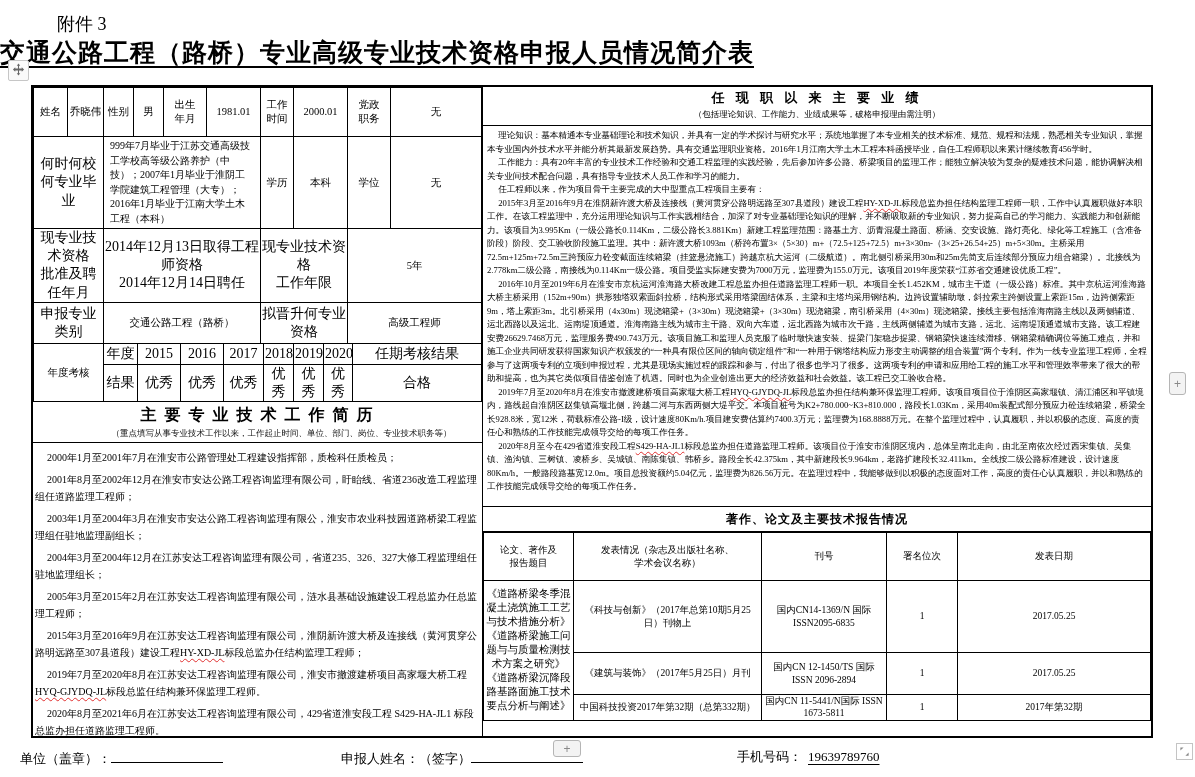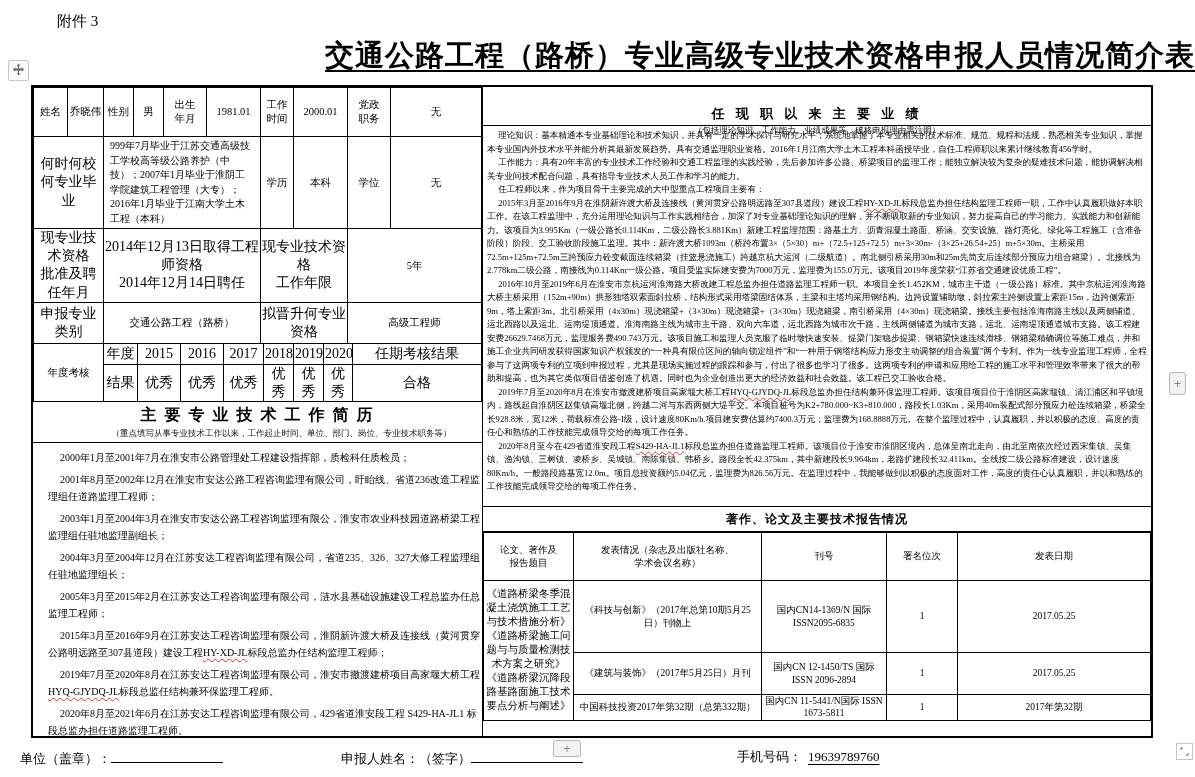--- a/index.html
+++ b/index.html
@@ -1,42 +1,42 @@
 <!DOCTYPE html>
 <html><head>
 <meta charset="utf-8">
 <style>
   html,body{margin:0;padding:0;background:#e8e8e8;}
   .page{position:relative;width:1195px;height:777px;background:#ffffff;overflow:hidden;
         font-family:"Liberation Serif",serif;color:#000;}
-  .attach{position:absolute;left:57px;top:12px;font-size:15px;}
-  .title{position:absolute;left:0;top:36px;width:100%;text-align:right;
-         font-size:29px;font-weight:bold;letter-spacing:1px;
+  .attach{position:absolute;left:57px;top:12px;font-size:18px;}
+  .title{position:absolute;left:0;top:36px;width:100%;text-align:left;
+         font-size:25px;font-weight:bold;letter-spacing:1px;
          text-decoration:underline;text-underline-offset:5px;}
   .move-handle{position:absolute;left:8px;top:60px;width:19px;height:19px;
          border:1px solid #c6c6c6;background:#fafafa;border-radius:2px;
          display:flex;align-items:center;justify-content:center;cursor:move;}
   .doc-table{position:absolute;left:31px;top:85px;width:1122px;height:653px;
          border:2px solid #000;display:flex;box-sizing:border-box;}
   .left-pane{width:450px;border-right:1px solid #000;box-sizing:border-box;
          display:flex;flex-direction:column;overflow:hidden;}
   .right-pane{flex:1;display:flex;flex-direction:column;overflow:hidden;}
   table{border-collapse:collapse;table-layout:fixed;width:100%;}
   td{border:1px solid #000;text-align:center;vertical-align:middle;
      padding:0 1px;overflow:hidden;font-size:10.5px;line-height:1.3;}
   .appr{margin-top:-1px;}
   .pre{white-space:pre-line;}
   .edu{text-align:left;padding:2px 6px;font-size:10px;line-height:14.5px;}
   .small{font-size:14px;}
   .hist-header{border-bottom:1px solid #000;text-align:center;padding:3px 0 2px;}
   .hist-header .h1{font-weight:bold;font-size:16px;letter-spacing:2px;}
   .hist-header .h2{font-size:8.5px;color:#111;margin-top:2px;margin-left:48px;}
-  .hist-body{flex:1;overflow:hidden;padding:6px 2px 0 15px;font-size:10px;line-height:17.5px;text-align:left;}
+  .hist-body{flex:1;overflow:hidden;padding:6px 2px 0 2px;font-size:10px;line-height:17.5px;text-align:left;}
   .hist-body .para{margin:0 0 4px 0;text-indent:1.2em;}
-  .perf-header{height:39px;border-bottom:1px solid #000;text-align:center;padding-top:18px;box-sizing:border-box;}
+  .perf-header{height:39px;border-bottom:1px solid #000;text-align:center;padding-top:2px;box-sizing:border-box;}
   .perf-header .h1{font-weight:bold;font-size:13px;letter-spacing:4px;}
   .perf-header .h2{font-size:8.5px;margin-top:2px;}
   .perf-body{height:381px;border-bottom:1px solid #000;box-sizing:border-box;
       overflow:hidden;padding:3px 4px 0 4px;font-size:8.6px;line-height:13.5px;text-align:left;}
   .perf-body .para{margin:0;text-indent:1.3em;}
   .pub-band{height:25px;border-bottom:1px solid #000;box-sizing:border-box;display:flex;
       align-items:center;justify-content:center;font-weight:bold;font-size:12px;letter-spacing:1px;}
   .pub-wrap{flex:1;overflow:hidden;}
   .pub-table td{font-size:9.5px;}
   .pub-table .titles{font-size:10.5px;line-height:14px;padding:2px;}

